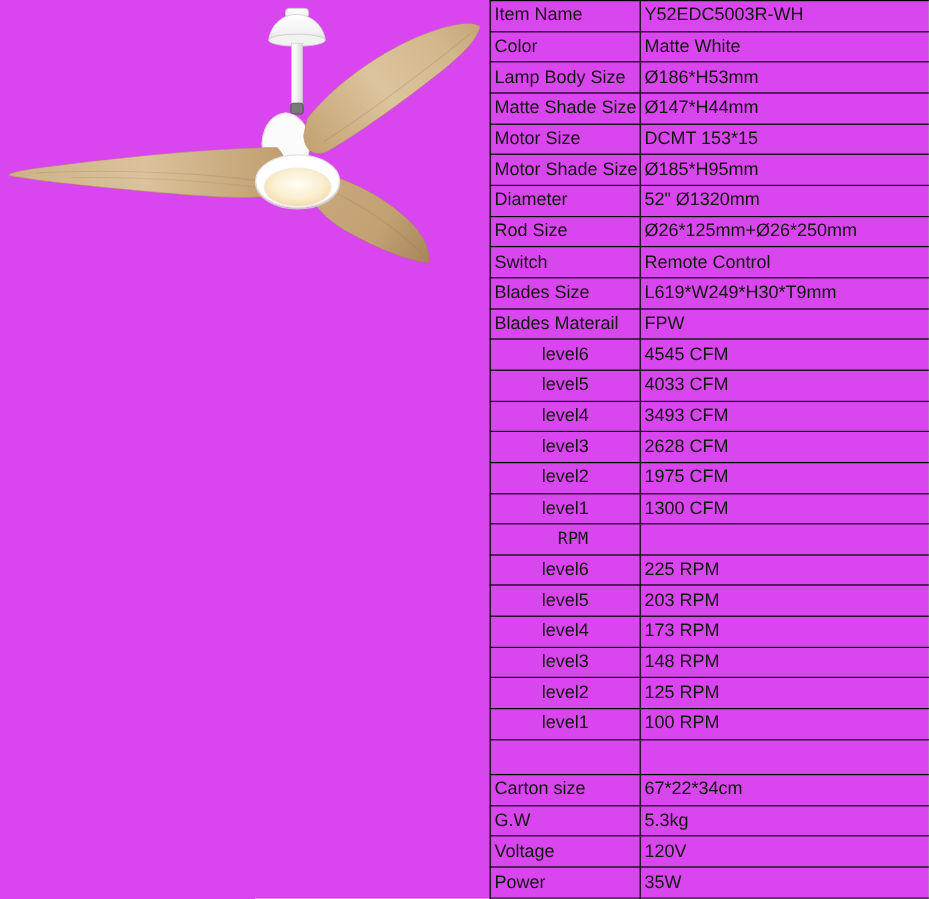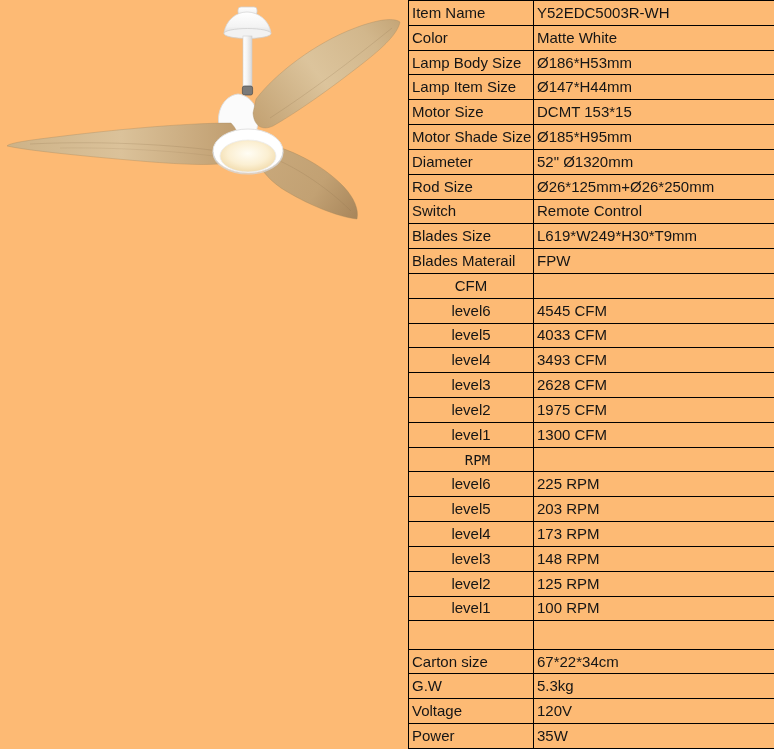--- a/index.html
+++ b/index.html
@@ -2,21 +2,21 @@
 <html><head>
 <meta charset="utf-8">
 <style>
   html, body {
     margin: 0; padding: 0;
     width: 774px; height: 749px;
     background: #ffffff;
     overflow: hidden;
     font-family: "Liberation Sans", sans-serif;
   }
-  #stage { position: relative; width: 774px; height: 749px; background:#fdba74; }
+  #stage { position: relative; width: 774px; height: 749px; background:#d946ef; }
 
   
   .fan-wrap { position: absolute; left: 0; top: 0; width: 408px; height: 260px; }
 
   
   table.spec {
     position: absolute; left: 408px; top: 0;
     width: 366px; height: 749px;
     border-collapse: collapse;
     table-layout: fixed;
@@ -136,21 +136,21 @@
         </tr>
         <tr>
           <td>Color</td>
           <td>Matte White</td>
         </tr>
         <tr>
           <td>Lamp Body Size</td>
           <td>Ø186*H53mm</td>
         </tr>
         <tr>
-          <td>Lamp Item Size</td>
+          <td>Matte Shade Size</td>
           <td>Ø147*H44mm</td>
         </tr>
         <tr>
           <td>Motor Size</td>
           <td>DCMT 153*15</td>
         </tr>
         <tr>
           <td>Motor Shade Size</td>
           <td>Ø185*H95mm</td>
         </tr>
@@ -166,24 +166,20 @@
           <td>Switch</td>
           <td>Remote Control</td>
         </tr>
         <tr>
           <td>Blades Size</td>
           <td>L619*W249*H30*T9mm</td>
         </tr>
         <tr>
           <td>Blades Materail</td>
           <td>FPW</td>
-        </tr>
-        <tr>
-          <td class="center">CFM</td>
-          <td></td>
         </tr>
         <tr>
           <td class="center">level6</td>
           <td>4545 CFM</td>
         </tr>
         <tr>
           <td class="center">level5</td>
           <td>4033 CFM</td>
         </tr>
         <tr>

